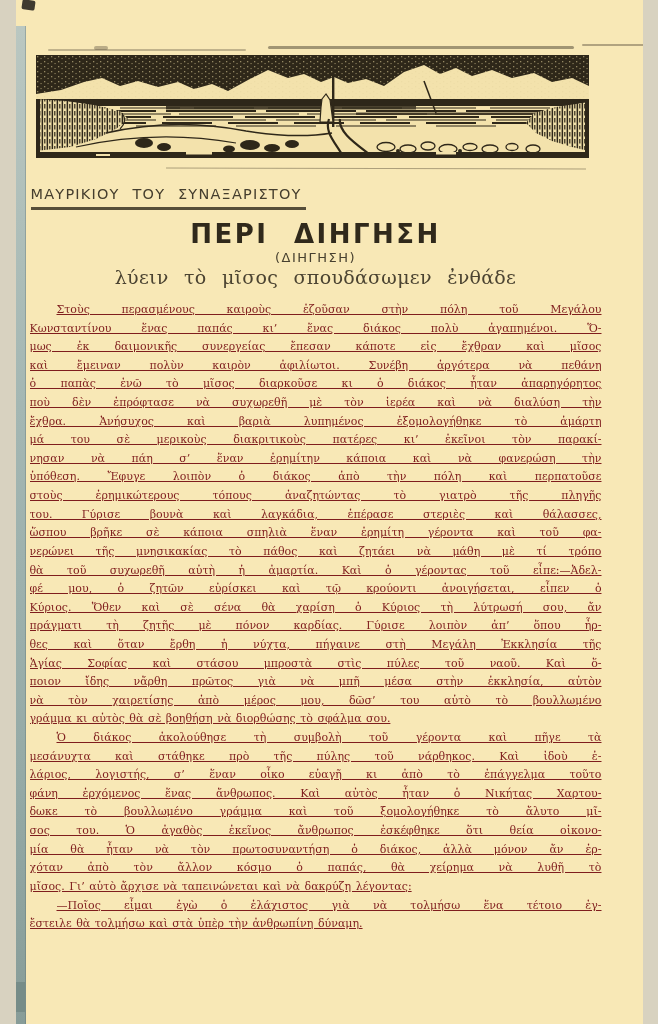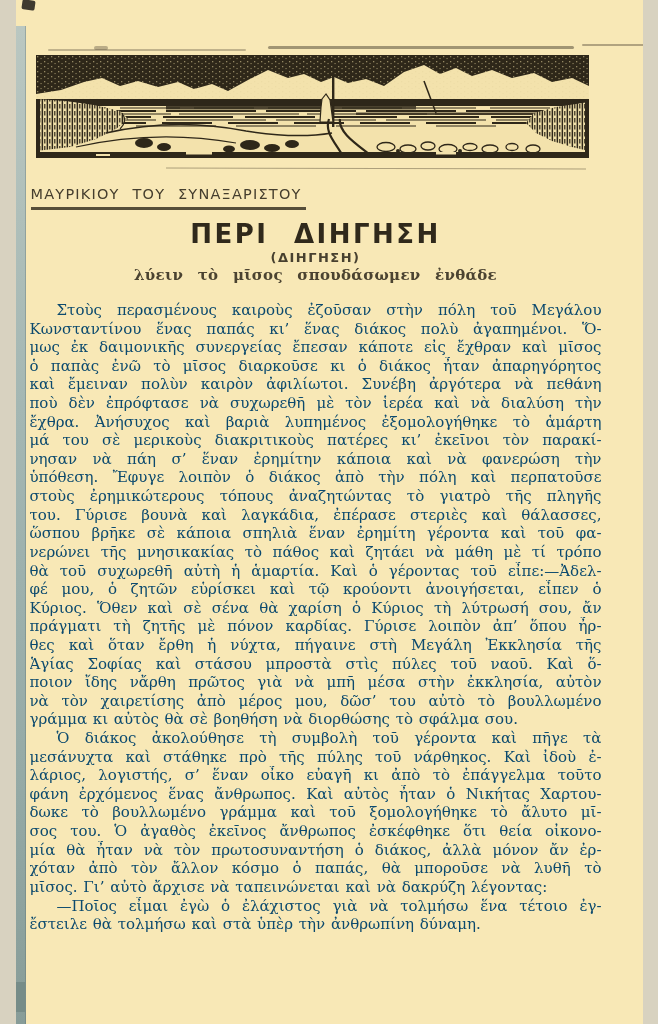--- a/index.html
+++ b/index.html
@@ -26,31 +26,31 @@
   .margin-tick{position:absolute;left:644px;top:393px;width:8px;height:2px;
     background:rgba(104,92,68,.65);transform:rotate(-45deg);}
   
   .headpiece{position:absolute;left:20px;top:55px;width:553px;height:103px;}
   
   .author{position:absolute;left:15px;top:186px;
     font-family:"DejaVu Sans","Liberation Sans",sans-serif;
     font-size:14.5px;letter-spacing:1.2px;word-spacing:7px;color:#453e2e;
     border-bottom:3px solid rgba(58,50,36,.85);padding:0 4px 5px 0;}
   
-  .titleblock{position:absolute;left:14px;width:572px;text-align:center;font-weight:bold;}
+  .titleblock{position:absolute;left:14px;width:572px;text-align:center;}
   .story-title{top:219px;font-family:"DejaVu Sans","Liberation Sans",sans-serif;
     font-weight:bold;font-size:26px;letter-spacing:2.5px;word-spacing:14px;color:#30291b;
     transform:scaleY(1.02);}
   .story-subtitle{top:250px;font-family:"DejaVu Sans","Liberation Sans",sans-serif;
     font-size:13px;letter-spacing:1.5px;color:#47402f;}
-  .epigraph{top:266px;font-size:15px;word-spacing:9px;letter-spacing:.3px;color:#4b4331;}
+  .epigraph{top:266px;font-size:19px;word-spacing:9px;letter-spacing:.3px;color:#4b4331;}
   
   .story{position:absolute;left:14px;top:301px;width:572px;}
-  .line{height:18.62px;overflow:hidden;font-size:15px;line-height:18.62px;
-    text-align:justify;text-align-last:justify;word-spacing:1px;color:#0c4a6e;}
+  .line{height:18.62px;overflow:hidden;font-size:11px;line-height:18.62px;
+    text-align:justify;text-align-last:justify;word-spacing:1px;color:#7f1d1d;text-decoration:underline;}
   .line.indent{padding-left:27px;}
   .line.lastline{text-align-last:left;}
 </style>
 </head>
 <body>
 
 <div class="page">
 
   <div class="edge-strip"></div>
   <div class="edge-blotch"></div>
@@ -154,22 +154,22 @@
 
   <div class="titleblock story-title">ΠΕΡΙ ΔΙΗΓΗΣΗ</div>
   <div class="titleblock story-subtitle">(ΔΙΗΓΗΣΗ)</div>
   <div class="titleblock epigraph">λύειν τὸ μῖσος σπουδάσωμεν ἐνθάδε</div>
 
   <div class="story">
       <div>
         <div class="line indent">Στοὺς περασμένους καιροὺς ἐζοῦσαν στὴν πόλη τοῦ Μεγάλου</div>
         <div class="line">Κωνσταντίνου ἕνας παπάς κι’ ἕνας διάκος πολὺ ἀγαπημένοι. Ὅ-</div>
         <div class="line">μως ἐκ δαιμονικῆς συνεργείας ἔπεσαν κάποτε εἰς ἔχθραν καὶ μῖσος</div>
+        <div class="line">καὶ ἔμειναν πολὺν καιρὸν ἀφιλίωτοι. Συνέβη ἀργότερα νὰ πεθάνη</div>
         <div class="line">ὁ παπὰς ἐνῶ τὸ μῖσος διαρκοῦσε κι ὁ διάκος ἦταν ἀπαρηγόρητος</div>
-        <div class="line">καὶ ἔμειναν πολὺν καιρὸν ἀφιλίωτοι. Συνέβη ἀργότερα νὰ πεθάνη</div>
         <div class="line">ποὺ δὲν ἐπρόφτασε νὰ συχωρεθῆ μὲ τὸν ἱερέα καὶ νὰ διαλύση τὴν</div>
         <div class="line">ἔχθρα. Ἀνήσυχος καὶ βαριὰ λυπημένος ἐξομολογήθηκε τὸ ἁμάρτη</div>
         <div class="line">μά του σὲ μερικοὺς διακριτικοὺς πατέρες κι’ ἐκεῖνοι τὸν παρακί-</div>
         <div class="line">νησαν νὰ πάη σ’ ἕναν ἐρημίτην κάποια καὶ νὰ φανερώση τὴν</div>
         <div class="line">ὑπόθεση. Ἔφυγε λοιπὸν ὁ διάκος ἀπὸ τὴν πόλη καὶ περπατοῦσε</div>
         <div class="line">στοὺς ἐρημικώτερους τόπους ἀναζητώντας τὸ γιατρὸ τῆς πληγῆς</div>
         <div class="line">του. Γύρισε βουνὰ καὶ λαγκάδια, ἐπέρασε στεριὲς καὶ θάλασσες,</div>
         <div class="line">ὥσπου βρῆκε σὲ κάποια σπηλιὰ ἕναν ἐρημίτη γέροντα καὶ τοῦ φα-</div>
         <div class="line">νερώνει τῆς μνησικακίας τὸ πάθος καὶ ζητάει νὰ μάθη μὲ τί τρόπο</div>
         <div class="line">θὰ τοῦ συχωρεθῆ αὐτὴ ἡ ἁμαρτία. Καὶ ὁ γέροντας τοῦ εἶπε:—Ἀδελ-</div>
@@ -183,21 +183,21 @@
         <div class="line lastline">γράμμα κι αὐτὸς θὰ σὲ βοηθήση νὰ διορθώσης τὸ σφάλμα σου.</div>
       </div>
       <div>
         <div class="line indent">Ὁ διάκος ἀκολούθησε τὴ συμβολὴ τοῦ γέροντα καὶ πῆγε τὰ</div>
         <div class="line">μεσάνυχτα καὶ στάθηκε πρὸ τῆς πύλης τοῦ νάρθηκος. Καὶ ἰδοὺ ἐ-</div>
         <div class="line">λάριος, λογιστής, σ’ ἕναν οἶκο εὐαγῆ κι ἀπὸ τὸ ἐπάγγελμα τοῦτο</div>
         <div class="line">φάνη ἐρχόμενος ἕνας ἄνθρωπος. Καὶ αὐτὸς ἦταν ὁ Νικήτας Χαρτου-</div>
         <div class="line">δωκε τὸ βουλλωμένο γράμμα καὶ τοῦ ξομολογήθηκε τὸ ἄλυτο μῖ-</div>
         <div class="line">σος του. Ὁ ἀγαθὸς ἐκεῖνος ἄνθρωπος ἐσκέφθηκε ὅτι θεία οἰκονο-</div>
         <div class="line">μία θὰ ἦταν νὰ τὸν πρωτοσυναντήση ὁ διάκος, ἀλλὰ μόνον ἄν ἐρ-</div>
-        <div class="line">χόταν ἀπὸ τὸν ἄλλον κόσμο ὁ παπάς, θὰ μποροῦσε νὰ λυθῆ τὸ</div>
+        <div class="line">χόταν ἀπὸ τὸν ἄλλον κόσμο ὁ παπάς, θὰ χείρημα νὰ λυθῆ τὸ</div>
         <div class="line lastline">μῖσος. Γι’ αὐτὸ ἄρχισε νὰ ταπεινώνεται καὶ νὰ δακρύζη λέγοντας:</div>
       </div>
       <div>
         <div class="line indent">—Ποῖος εἶμαι ἐγὼ ὁ ἐλάχιστος γιὰ νὰ τολμήσω ἕνα τέτοιο ἐγ-</div>
         <div class="line lastline">ἔστειλε θὰ τολμήσω καὶ στὰ ὑπὲρ τὴν ἀνθρωπίνη δύναμη.</div>
       </div>
     </div>
 
 </div>
 

